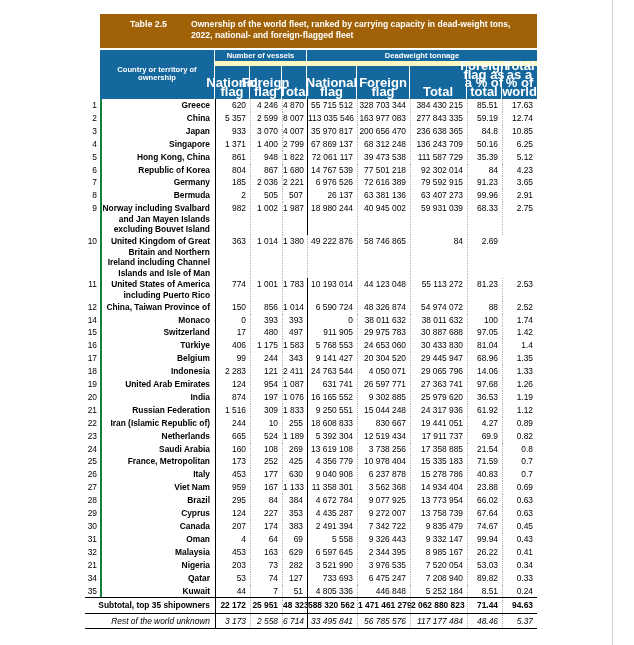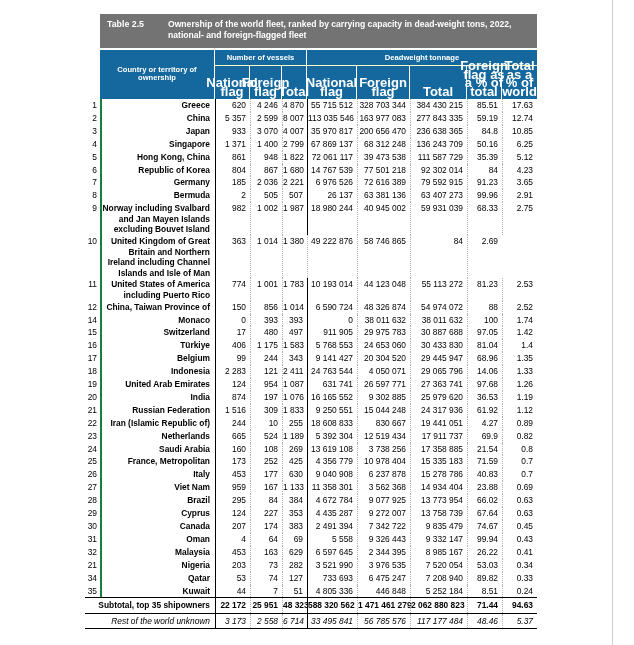--- a/index.html
+++ b/index.html
@@ -5,39 +5,39 @@
   html,body{margin:0;padding:0;background:#ffffff;}
   .page{
     position:relative;width:634px;height:645px;background:#ffffff;overflow:hidden;
     font-family:"Liberation Sans",sans-serif;color:#000;
   }
   .page-edge{position:absolute;top:0;left:612px;width:1px;height:645px;background:#cfcfcf;}
   .sheet{position:absolute;left:85px;top:14px;width:452px;}
 
   
   .title-band{
-    margin-left:15px;width:437px;box-sizing:border-box;background:#737373;color:#fff;
-    display:flex;align-items:flex-start;padding:5px 8px 5px 7px;min-height:34px;
+    margin-left:15px;width:437px;box-sizing:border-box;background:#a16207;color:#fff;
+    display:flex;align-items:flex-start;padding:5px 8px 5px 30px;min-height:34px;
   }
   .table-label{font-weight:bold;font-size:8.8px;width:61px;flex-shrink:0;line-height:11px;}
   .table-title{font-weight:bold;font-size:8.6px;line-height:11px;flex:1;}
 
   
   .thead{
     margin-top:2px;margin-left:15px;width:437px;box-sizing:border-box;background:#15689e;
     display:grid;grid-template-columns:115px 35px 32px 25px 50px 53px 57px 35px 35px;
     grid-template-rows:16px 33px;
   }
   .th{
     box-sizing:border-box;color:#fff;font-weight:bold;font-size:13px;line-height:8.4px;
     display:flex;align-items:flex-end;justify-content:center;text-align:center;
     padding:2px 1px 3px 1px;border-right:1px solid #fff;
   }
   .th.last{border-right:none;}
-  .th.group{align-items:center;border-bottom:1px solid #fef9c3;padding-bottom:1px;font-size:7.6px;}
+  .th.group{align-items:center;border-bottom:5px solid #fef9c3;padding-bottom:1px;font-size:7.6px;}
   .th.corner{grid-row:1/3;grid-column:1;align-items:center;font-size:7.6px;}
   .g-vessels{grid-column:2/5;}
   .g-dwt{grid-column:5/10;}
 
   
   .tbody{width:452px;}
   .tr{
     display:grid;grid-template-columns:15px 115px 35px 32px 25px 50px 53px 57px 35px 35px;
     align-items:stretch;
   }

